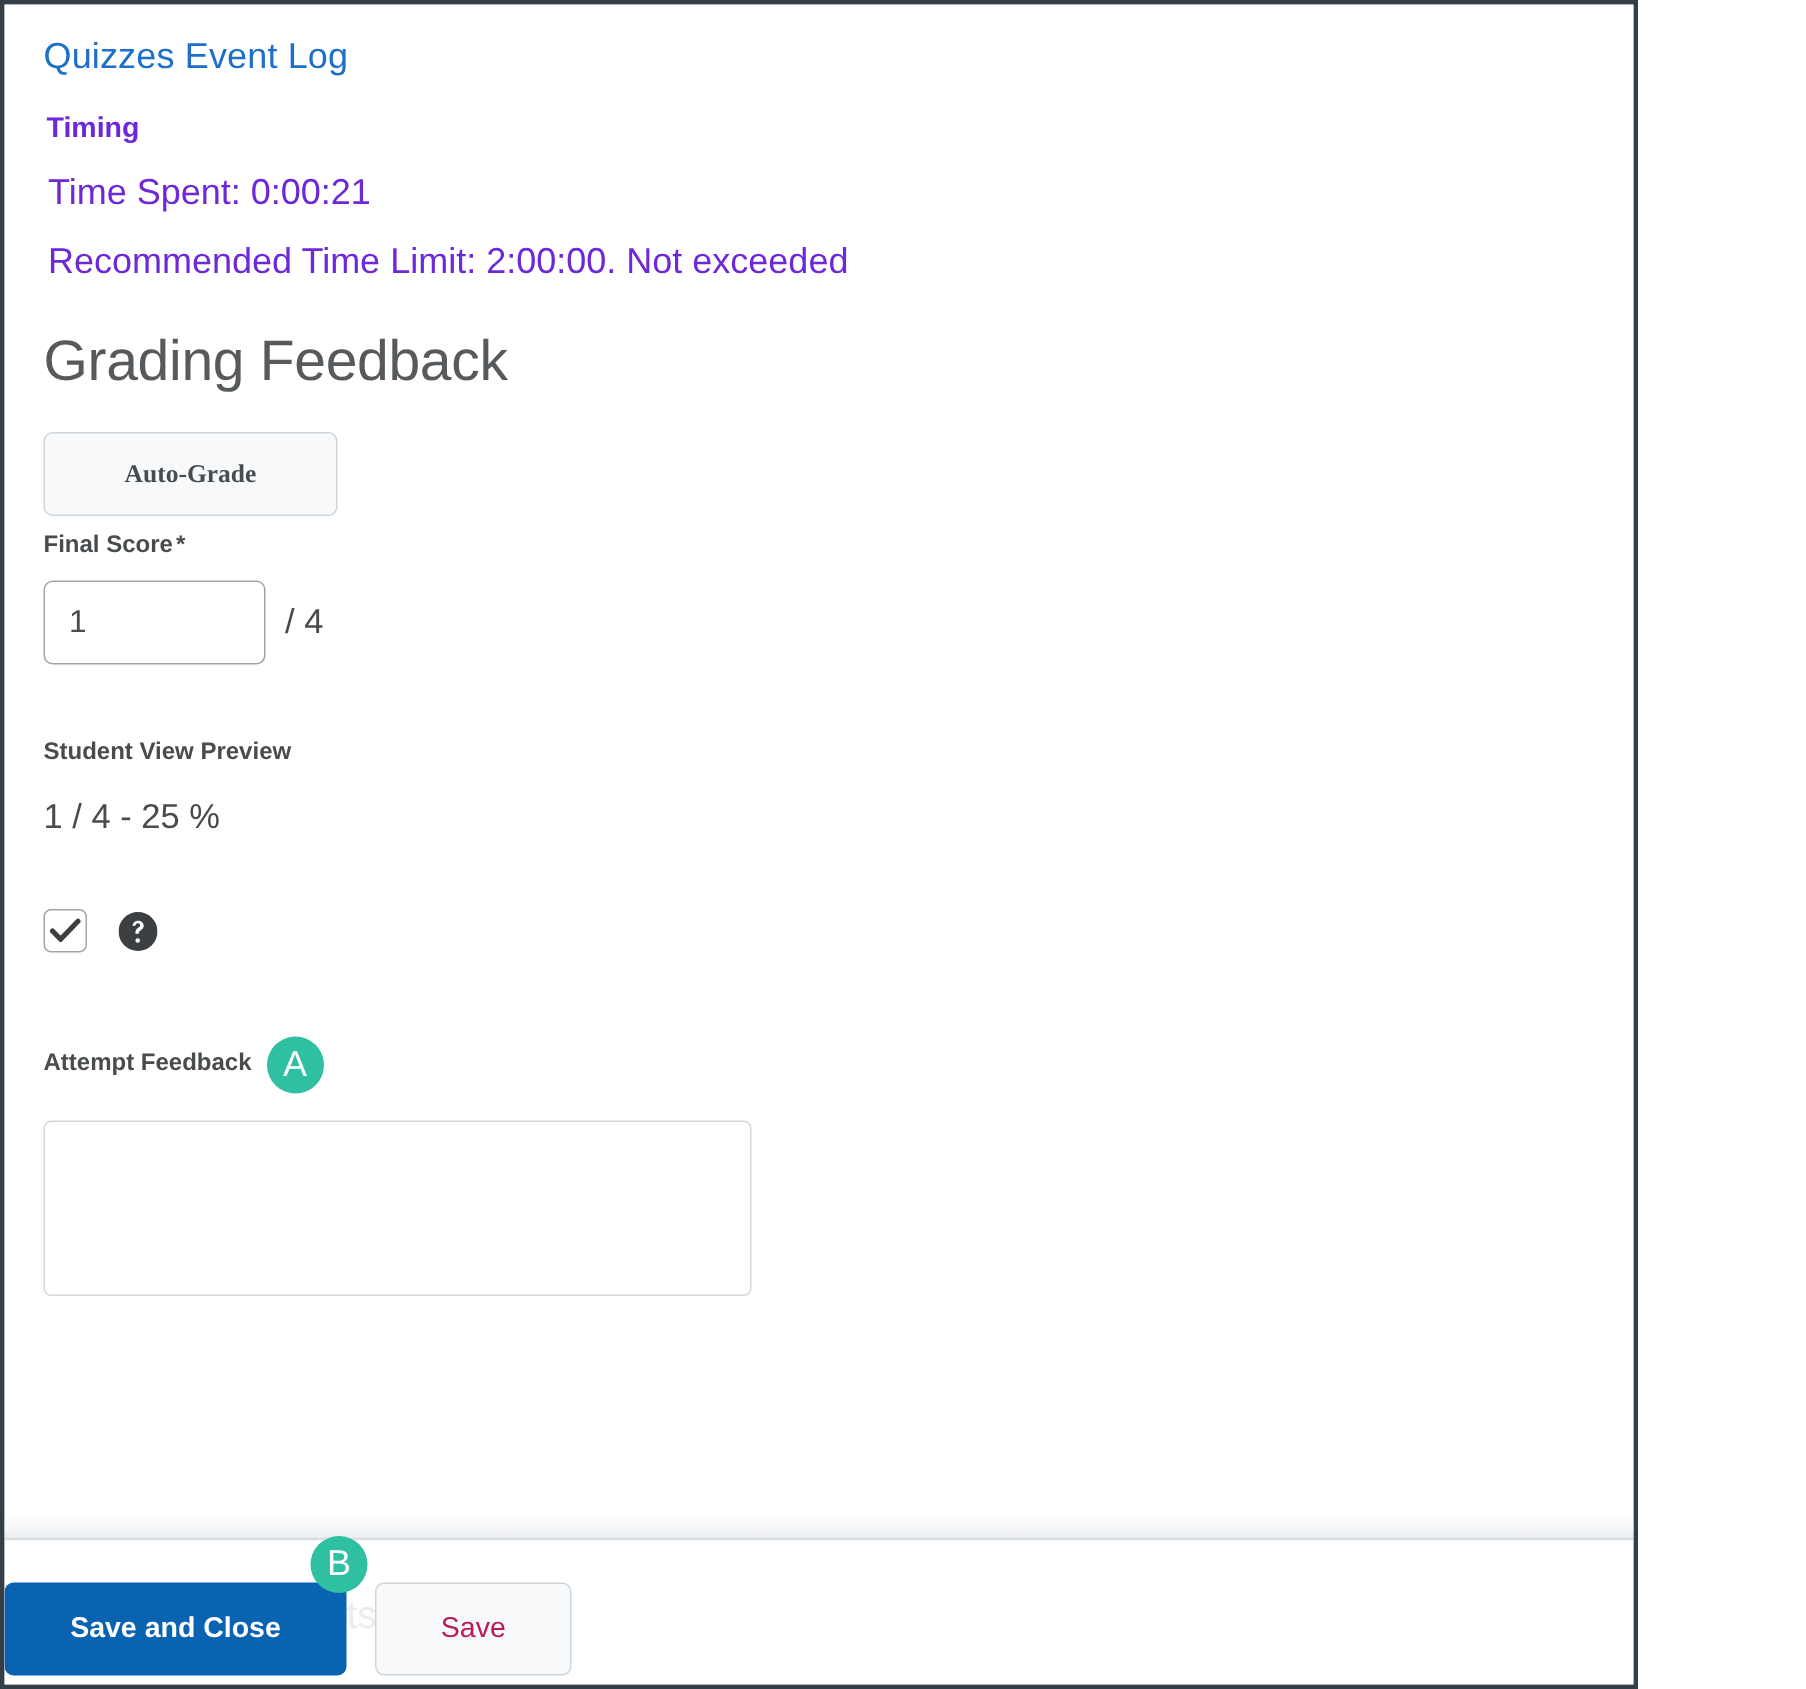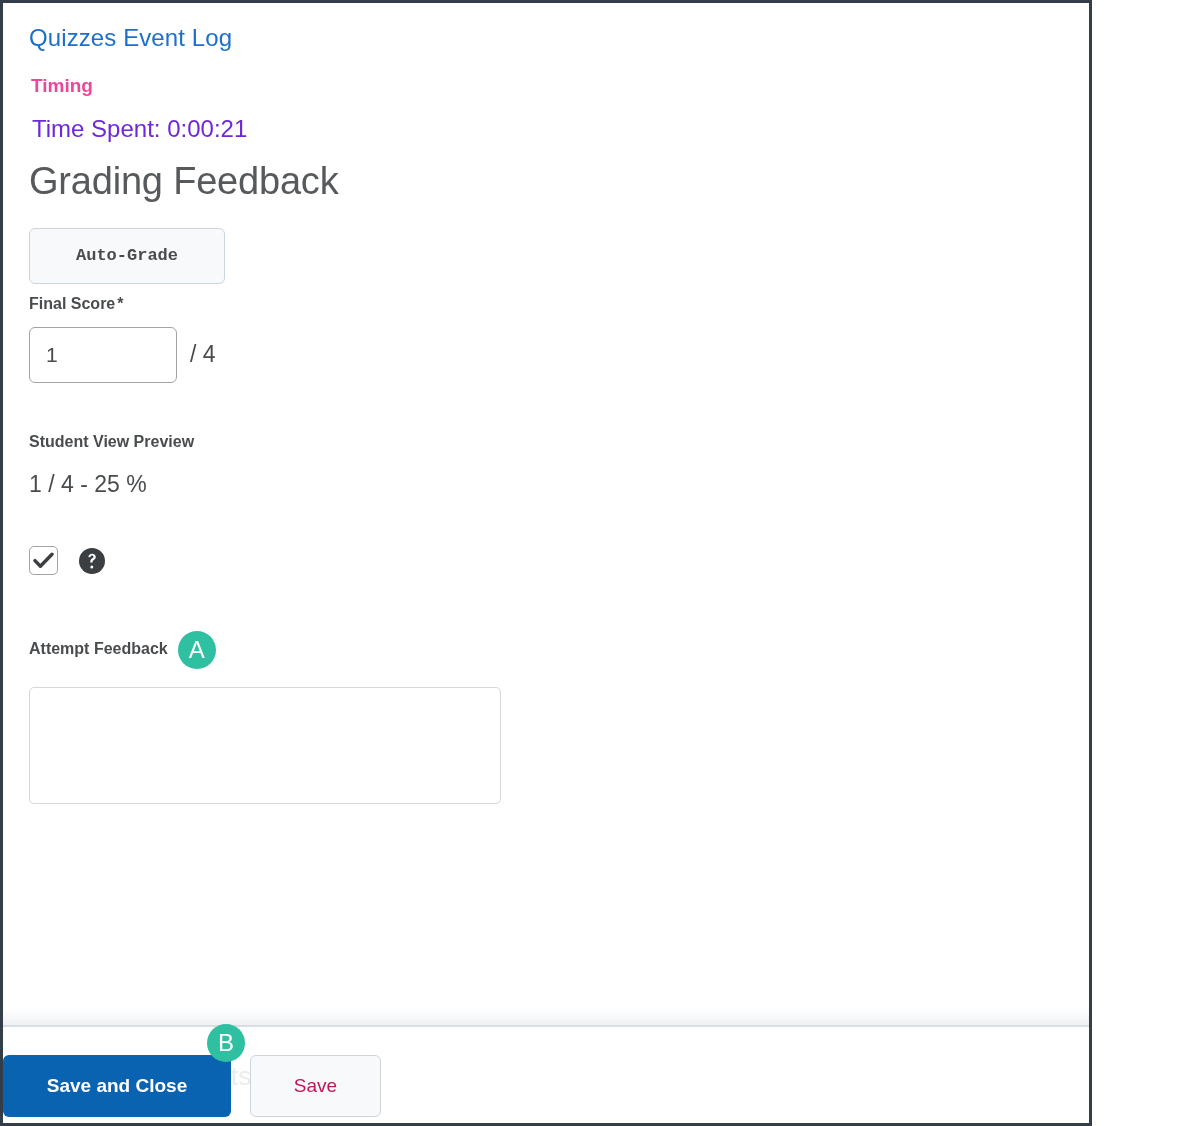--- a/index.html
+++ b/index.html
@@ -48,21 +48,21 @@
     text-decoration: none;
     line-height: 1.1;
     margin-bottom: 24px;
     cursor: pointer;
   }
 
   
   .timing-heading {
     font-size: 19px;
     font-weight: 700;
-    color: #ec4899;
+    color: #6d28d9;
     margin: 0 0 16px 2px;
     line-height: 1.2;
   }
   .timing-line {
     font-size: 24px;
     font-weight: 400;
     color: #6d28d9;
     margin: 0 0 16px 3px;
     line-height: 1.25;
   }
@@ -80,21 +80,21 @@
 
   
   .autograde-btn {
     display: block;
     width: 196px;
     height: 56px;
     background: #f7f9fb;
     border: 1px solid #cdd5dc;
     border-radius: 6px;
     color: #494c4e;
-    font-family: Liberation Mono, monospace;
+    font-family: Liberation Serif, serif;
     font-size: 17px;
     font-weight: 700;
     cursor: pointer;
     margin: 0 0 10px 0;
   }
 
   
   .field-label {
     font-size: 16px;
     font-weight: 700;
@@ -310,20 +310,21 @@
 
 <div class="window-frame">
 
   <div class="content-pane">
 
     <a class="event-log-link">Quizzes Event Log</a>
 
     <div>
       <h3 class="timing-heading">Timing</h3>
       <p class="timing-line">Time Spent: 0:00:21</p>
+      <p class="timing-line second">Recommended Time Limit: 2:00:00. Not exceeded</p>
     </div>
 
     <h1 class="section-heading">Grading Feedback</h1>
 
     <button class="autograde-btn">Auto-Grade</button>
 
     <div class="field-label">
       <span>Final Score</span><span class="req-star">*</span>
     </div>
 

